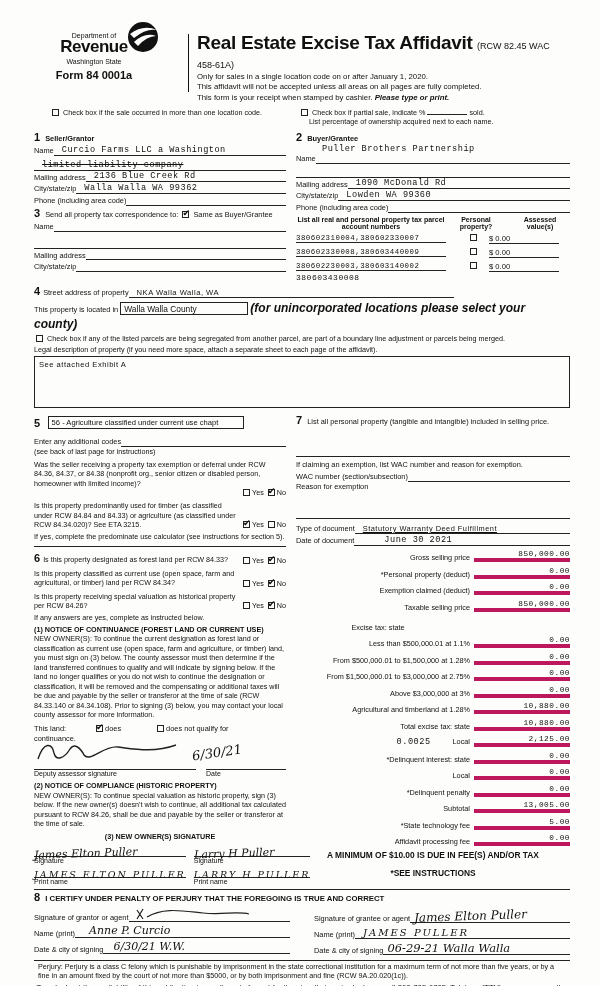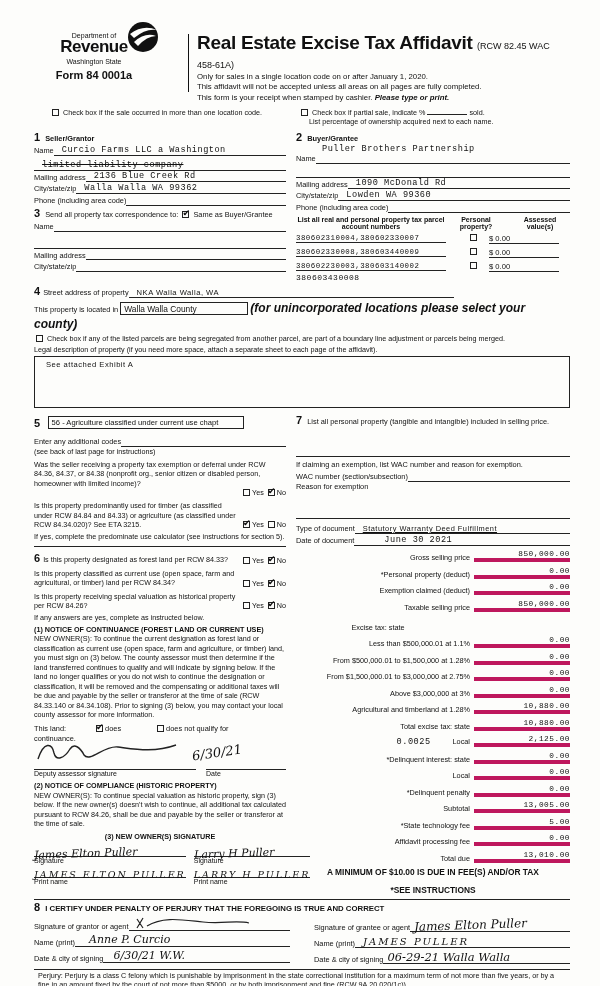--- a/index.html
+++ b/index.html
@@ -250,21 +250,21 @@
       <span>This property is located in</span>
       <span class="countybox"><span style="font-size:8.4px;">Walla Walla County</span></span>
       <span class="b i" style="font-size:12px;">(for unincorporated locations please select your county)</span>
     </div>
     <div class="lbl" style="margin-top:2px;">
       <span class="cb"></span>
       <span style="font-size:7.2px;">Check box if any of the listed parcels are being segregated from another parcel, are part of a boundary line adjustment or parcels being merged.</span>
     </div>
     <div class="lbl" style="font-size:7.2px;margin-top:1px;">Legal description of property (if you need more space, attach a separate sheet to each page of the affidavit).</div>
     <div class="legalbox">
-      <span class="typed" style="font-size:7.6px;font-family:'Liberation Sans',sans-serif;margin-left:7px;">See attached Exhibit A</span>
+      <span class="typed" style="font-size:7.6px;font-family:'Liberation Sans',sans-serif;">See attached Exhibit A</span>
     </div>
   </div>
 
   <div class="cols" style="margin-top:5px;">
 
     <div class="colL">
       <div>
         <span class="secnum">5</span>
         <span class="usebox"><span>56 - Agriculture classified under current use chapt</span></span>
       </div>
@@ -445,24 +445,20 @@
           <span class="tlabel">Subtotal</span>
           <span class="tline"><span class="typed">13,005.00</span></span>
         </div>
       <div class="trow">
           <span class="tlabel">*State technology fee</span>
           <span class="tline"><span class="typed">5.00</span></span>
         </div>
       <div class="trow">
           <span class="tlabel">Affidavit processing fee</span>
           <span class="tline"><span class="typed">0.00</span></span>
-        </div>
-      <div class="trow">
-          <span class="tlabel">Total due</span>
-          <span class="tline"><span class="typed">13,010.00</span></span>
         </div>
 
       <div class="b" style="font-size:8.4px;text-align:center;margin-top:4px;">A MINIMUM OF $10.00 IS DUE IN FEE(S) AND/OR TAX</div>
       <div class="b" style="font-size:8.4px;text-align:center;margin-top:8px;">*SEE INSTRUCTIONS</div>
     </div>
   </div>
 
   <div class="hr" style="margin-top:4px;"></div>
   <div class="lbl">
     <span class="secnum">8</span>

